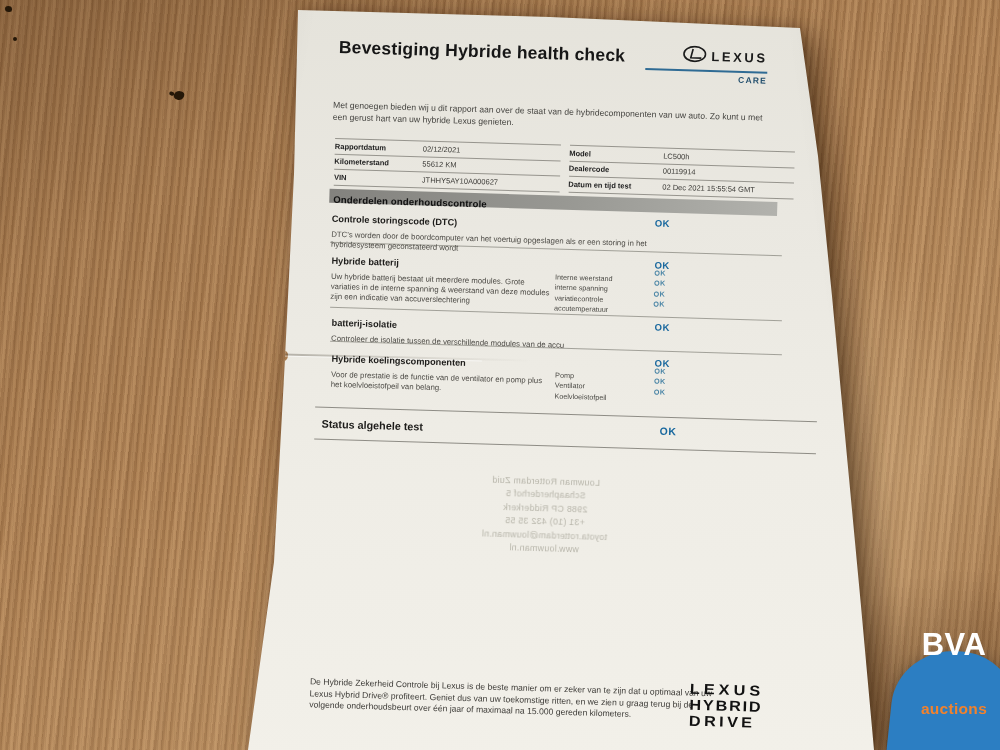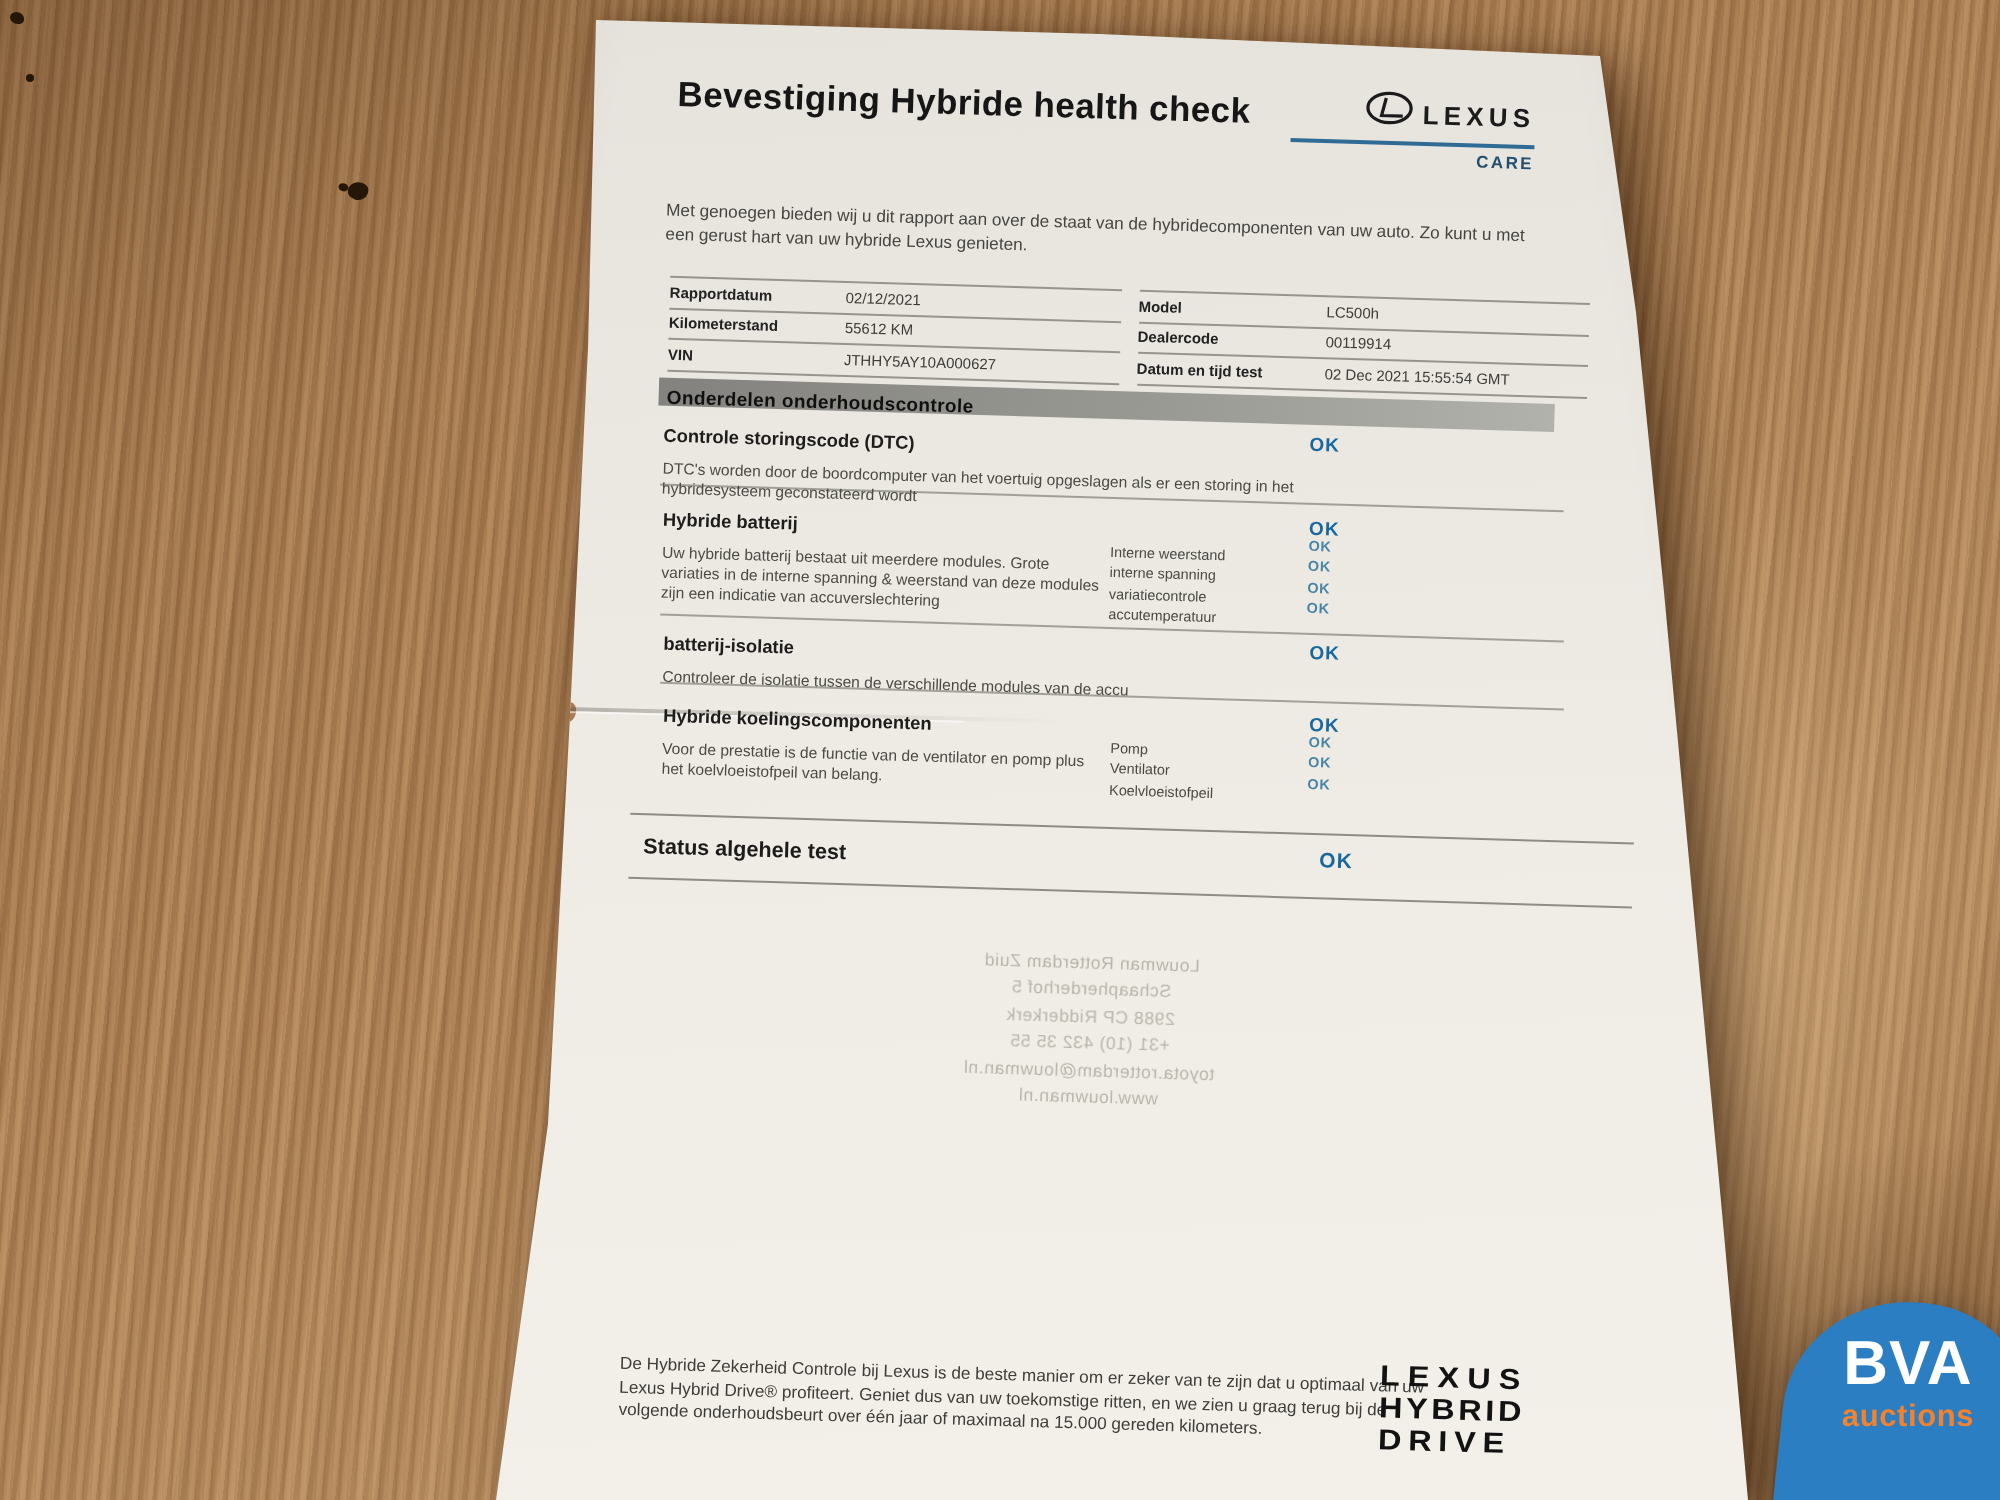--- a/index.html
+++ b/index.html
@@ -101,21 +101,21 @@
     color:#121212; font-weight:bold; line-height:16px; }
   .lhd div { text-align:left; font-size:14.5px; }
   .lhd .l1 { letter-spacing:3.6px; }
   .lhd .l2 { letter-spacing:1.6px; }
   .lhd .l3 { letter-spacing:3.0px; }
 
   
   .bva-blob { position:absolute; left:891px; top:651px; width:126px; height:120px;
     border-radius:52% 48% 50% 0 / 50% 50% 52% 0; transform:rotate(6deg);
     box-shadow:0 0 14px rgba(0,0,0,0.22); }
-  .bva-b { position:absolute; left:908px; top:664px; width:92px; text-align:center;
+  .bva-b { position:absolute; left:908px; top:627px; width:92px; text-align:center;
     font-size:31px; font-weight:bold; color:#ffffff; letter-spacing:0.5px; }
   .bva-a { position:absolute; left:905px; top:700px; width:98px; text-align:center;
     font-size:15.5px; font-weight:bold; letter-spacing:0.3px; }
 </style>
 </head>
 <body>
 
 <div class="wood">
   <div class="speck s1"></div>
   <div class="speck s2"></div>

